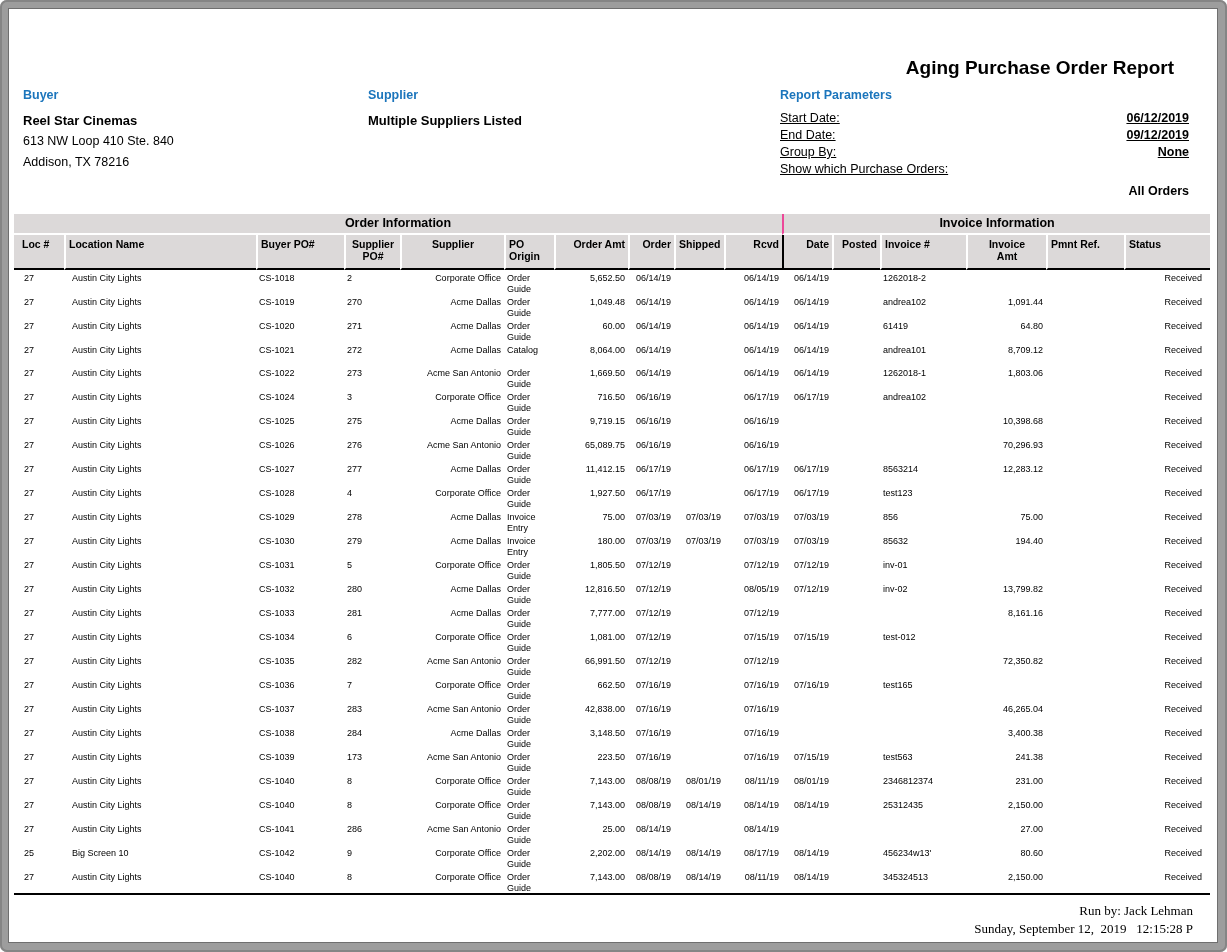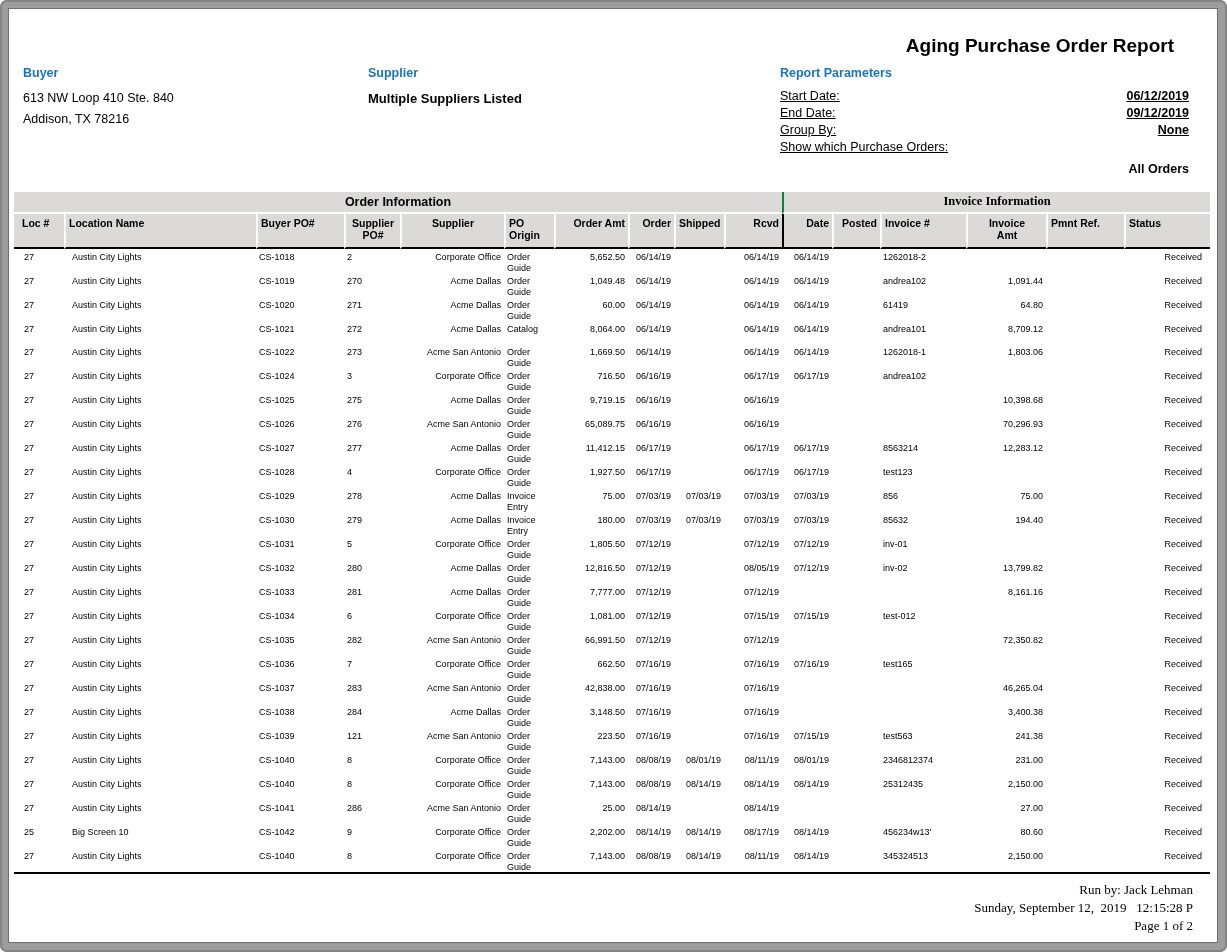--- a/index.html
+++ b/index.html
@@ -12,21 +12,21 @@
   .frame {
     position:absolute; inset:0; background:#9d9d9d;
     border-radius:7px; box-shadow: inset 0 0 0 2px #858585;
   }
   .page {
     position:absolute; left:8px; top:8px; right:9px; bottom:9px;
     background:#fff; border:1px solid #6f6f6f;
     overflow:hidden;
   }
   
-  .top { position:relative; height:183px; padding:26px 28px 4px 0; box-sizing:border-box; }
+  .top { position:relative; height:183px; padding:26px 28px 4px 0; box-sizing:border-box;margin-top:22px; }
   .report-title {
     text-align:right; margin-right:15px;
     font-size:19px; font-weight:bold; line-height:22px;
   }
   .info-row { display:flex; margin-top:9px; }
   .blue-label { color:#1b75bc; font-weight:bold; font-size:12.5px; margin-bottom:8px; }
   .buyer-block { margin-left:14px; width:345px; }
   .supplier-block { width:412px; }
   .params-block { flex:1; }
   .info-line { font-size:12.5px; line-height:21px; }
@@ -37,21 +37,21 @@
   
   table.po {
     margin-left:5px; width:1196px;
     border-collapse:separate; border-spacing:0; table-layout:fixed;
   }
   table.po th, table.po td { box-sizing:border-box; white-space:pre-line; overflow:hidden; }
   tr.band th {
     background:#dcd9d9; font-size:12.5px; font-weight:bold; text-align:center;
     padding:2px 0 3px 0; border-bottom:2px solid #ffffff; height:20px;
   }
-  tr.band th.inv { border-left:2px solid #15803d;font-family:Liberation Serif, serif; }
+  tr.band th.inv { border-left:2px solid #ec4899; }
   tr.cols th {
     background:#dcd9d9; font-size:10.5px; font-weight:bold; text-align:left;
     vertical-align:top; padding:3px 3px; height:35px;
     border-left:2px solid #ffffff; border-bottom:2px solid #000; line-height:12px;
   }
   tr.cols th:first-child { border-left:none; padding-left:8px; }
   tr.cols th.divider { border-left:2px solid #000; }
   tr.cols th:nth-child(4), tr.cols th:nth-child(5), tr.cols th:nth-child(14) { text-align:center; }
   tr.cols th:nth-child(7), tr.cols th:nth-child(8), tr.cols th:nth-child(10),
   tr.cols th:nth-child(11), tr.cols th:nth-child(12) { text-align:right; }
@@ -79,20 +79,21 @@
 
 <div class="frame">
   <div class="page">
 
     <div class="top">
       <div class="report-title">Aging Purchase Order Report</div>
       <div class="info-row">
 
         <div class="buyer-block">
           <div class="blue-label">Buyer</div>
+          <div class="info-line bold-line">Reel Star Cinemas</div>
           <div class="info-line">613 NW Loop 410 Ste. 840</div>
           <div class="info-line">Addison, TX 78216</div>
         </div>
 
         <div class="supplier-block">
           <div class="blue-label">Supplier</div>
           <div class="info-line bold-line">Multiple Suppliers Listed</div>
         </div>
 
         <div class="params-block">
@@ -542,21 +543,21 @@
             <td></td>
             <td></td>
             <td>3,400.38</td>
             <td></td>
             <td>Received</td>
           </tr>
           <tr>
             <td>27</td>
             <td>Austin City Lights</td>
             <td>CS-1039</td>
-            <td>121</td>
+            <td>173</td>
             <td>Acme San Antonio</td>
             <td>Order
 Guide</td>
             <td>223.50</td>
             <td>07/16/19</td>
             <td></td>
             <td>07/16/19</td>
             <td>07/15/19</td>
             <td></td>
             <td>test563</td>

